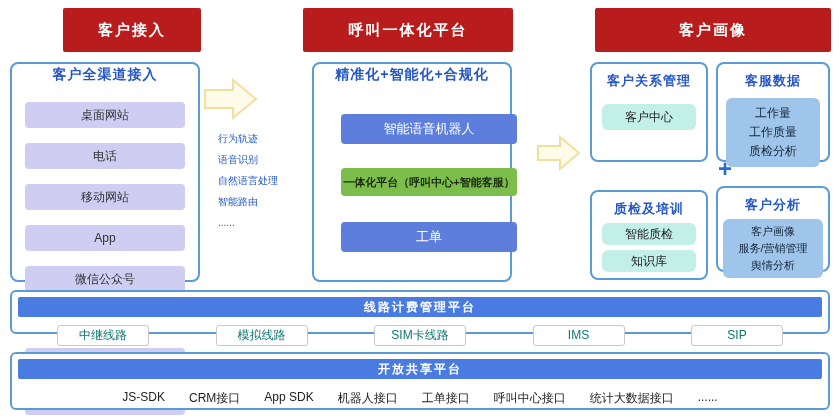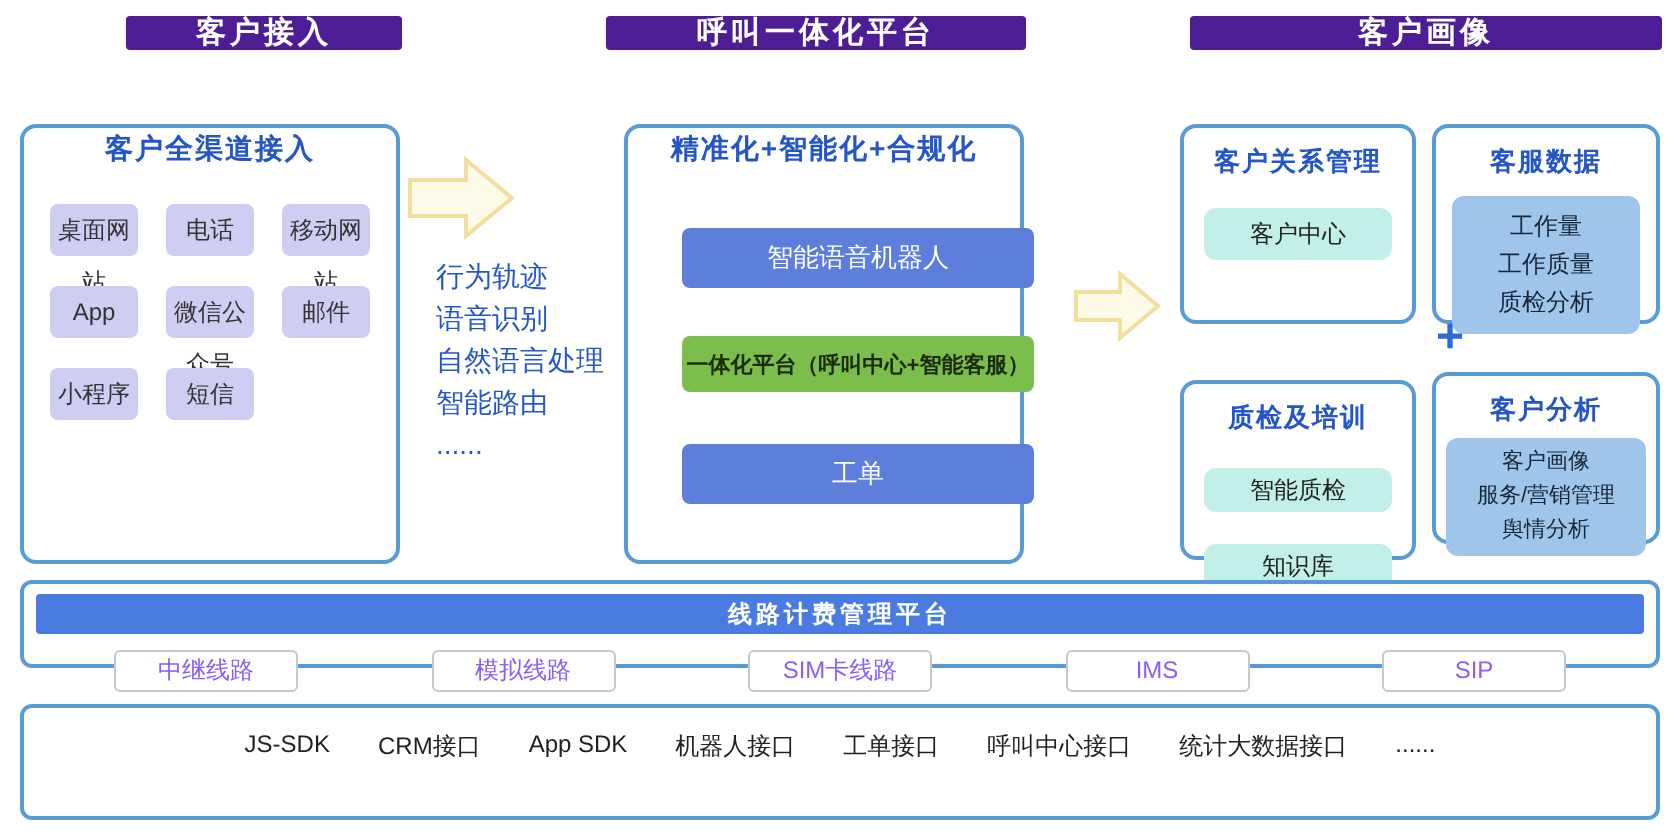--- a/index.html
+++ b/index.html
@@ -1,40 +1,40 @@
 <!DOCTYPE html>
 <html><head>
 <meta charset="utf-8">
 <style>
   * { margin:0; padding:0; box-sizing:border-box; }
   body { background:#fff; font-family:"Liberation Sans", sans-serif; }
   .canvas { position:relative; width:840px; height:420px; background:#ffffff; overflow:hidden; }
 
   
-  .banner { position:absolute; top:8px; height:17px; background:#4c1d95; color:#fff;
+  .banner { position:absolute; top:8px; height:44px; background:#b91c1c; color:#fff;
             font-weight:bold; font-size:15px; display:flex; align-items:center;
             justify-content:center; border-radius:2px; letter-spacing:2px; }
   .banner-left   { left:63px;  width:138px; }
   .banner-center { left:303px; width:210px; }
   .banner-right  { left:595px; width:236px; }
 
   
   .box { position:absolute; border:2px solid #5b9bd5; border-radius:8px; background:#fff; }
   .box-title { text-align:center; color:#2457c5; font-weight:bold; font-size:14px; margin-top:2px; letter-spacing:1px; }
   .box-title-sm { font-size:13px; margin-top:8px; }
 
   
   .access-box { left:10px; top:62px; width:190px; height:220px; }
-  .channel-grid { display:grid; grid-template-columns:1fr 1fr 1fr; gap:15px 14px; padding:18px 13px 0; }
+  .channel-grid { display:grid; grid-template-columns:1fr; gap:15px 14px; padding:18px 13px 0; }
   .channel-pill { background:#cfcdf2; border-radius:4px; height:26px; line-height:26px;
                   text-align:center; font-size:12px; color:#333; }
 
   
   .capability-list { position:absolute; left:218px; top:128px; color:#2457c5;
-                     font-size:14px; line-height:21px; }
+                     font-size:10px; line-height:21px; }
 
   
   .arrow { position:absolute; }
   .arrow-1 { left:204px; top:78px; }
   .arrow-2 { left:537px; top:135px; }
 
   
   .platform-box { left:312px; top:62px; width:200px; height:220px; }
   .pf-btn { position:absolute; left:27px; width:176px; border-radius:4px; text-align:center;
             display:flex; align-items:center; justify-content:center; }
@@ -45,39 +45,39 @@
   .pf-btn-3 { top:158px; height:30px; }
 
   
   .crm-box { left:590px; top:62px; width:118px; height:100px; }
   .sdata-box { left:716px; top:62px; width:114px; height:100px; }
   .qc-box { left:590px; top:190px; width:118px; height:90px; }
   .analysis-box { left:716px; top:186px; width:114px; height:86px; }
 
   .cyan-pill { background:#c2f0e8; border-radius:6px; width:94px; height:26px; line-height:26px;
                text-align:center; font-size:12px; color:#222; margin:14px auto 0; }
-  .cyan-pill-sm { height:22px; line-height:22px; margin:16px auto 0; }
+  .cyan-pill-sm { height:22px; line-height:22px; margin:5px auto 0; }
   .blue-block { background:#9fc6ea; border-radius:6px; width:94px; margin:8px auto 0;
                 padding:6px 12px; text-align:center; color:#15253a; }
   .blue-block div { font-size:12px; line-height:19px; }
   .blue-block-sm { width:100px; margin-top:5px; padding:4px 0; }
   .blue-block-sm div { font-size:11px; line-height:17px; }
 
   .plus-sign { position:absolute; left:712px; top:156px; width:26px; text-align:center;
                color:#2b6bd8; font-size:24px; font-weight:bold; line-height:26px; }
 
   
   .billing-box { left:10px; top:290px; width:820px; height:44px; border-radius:6px; }
   .open-box    { left:10px; top:352px; width:820px; height:58px; border-radius:6px; }
   .wide-banner { margin:5px 6px 0; height:20px; background:#4a7be0; color:#fff; font-size:12px;
                  font-weight:bold; display:flex; align-items:center; justify-content:center;
                  border-radius:2px; letter-spacing:2px; }
   .line-row { display:flex; justify-content:space-between; padding:8px 45px 0; }
   .line-pill { width:92px; height:21px; background:#fff; border:1px solid #c9c9c9; border-radius:3px;
-               font-size:12px; line-height:19px; text-align:center; color:#8b5cf6; }
+               font-size:12px; line-height:19px; text-align:center; color:#0f766e; }
   .open-row { display:flex; justify-content:center; gap:24px; padding-top:11px;
               font-size:12px; color:#222; }
 </style>
 </head>
 <body>
 
 <div class="canvas">
 
   <div class="banner banner-left">客户接入</div>
   <div class="banner banner-center">呼叫一体化平台</div>
@@ -156,20 +156,21 @@
     <div class="line-row">
       <div class="line-pill">中继线路</div>
       <div class="line-pill">模拟线路</div>
       <div class="line-pill">SIM卡线路</div>
       <div class="line-pill">IMS</div>
       <div class="line-pill">SIP</div>
     </div>
   </div>
 
   <div class="box open-box">
+    <div class="wide-banner">开放共享平台</div>
     <div class="open-row">
       <span>JS-SDK</span>
       <span>CRM接口</span>
       <span>App SDK</span>
       <span>机器人接口</span>
       <span>工单接口</span>
       <span>呼叫中心接口</span>
       <span>统计大数据接口</span>
       <span>......</span>
     </div>

